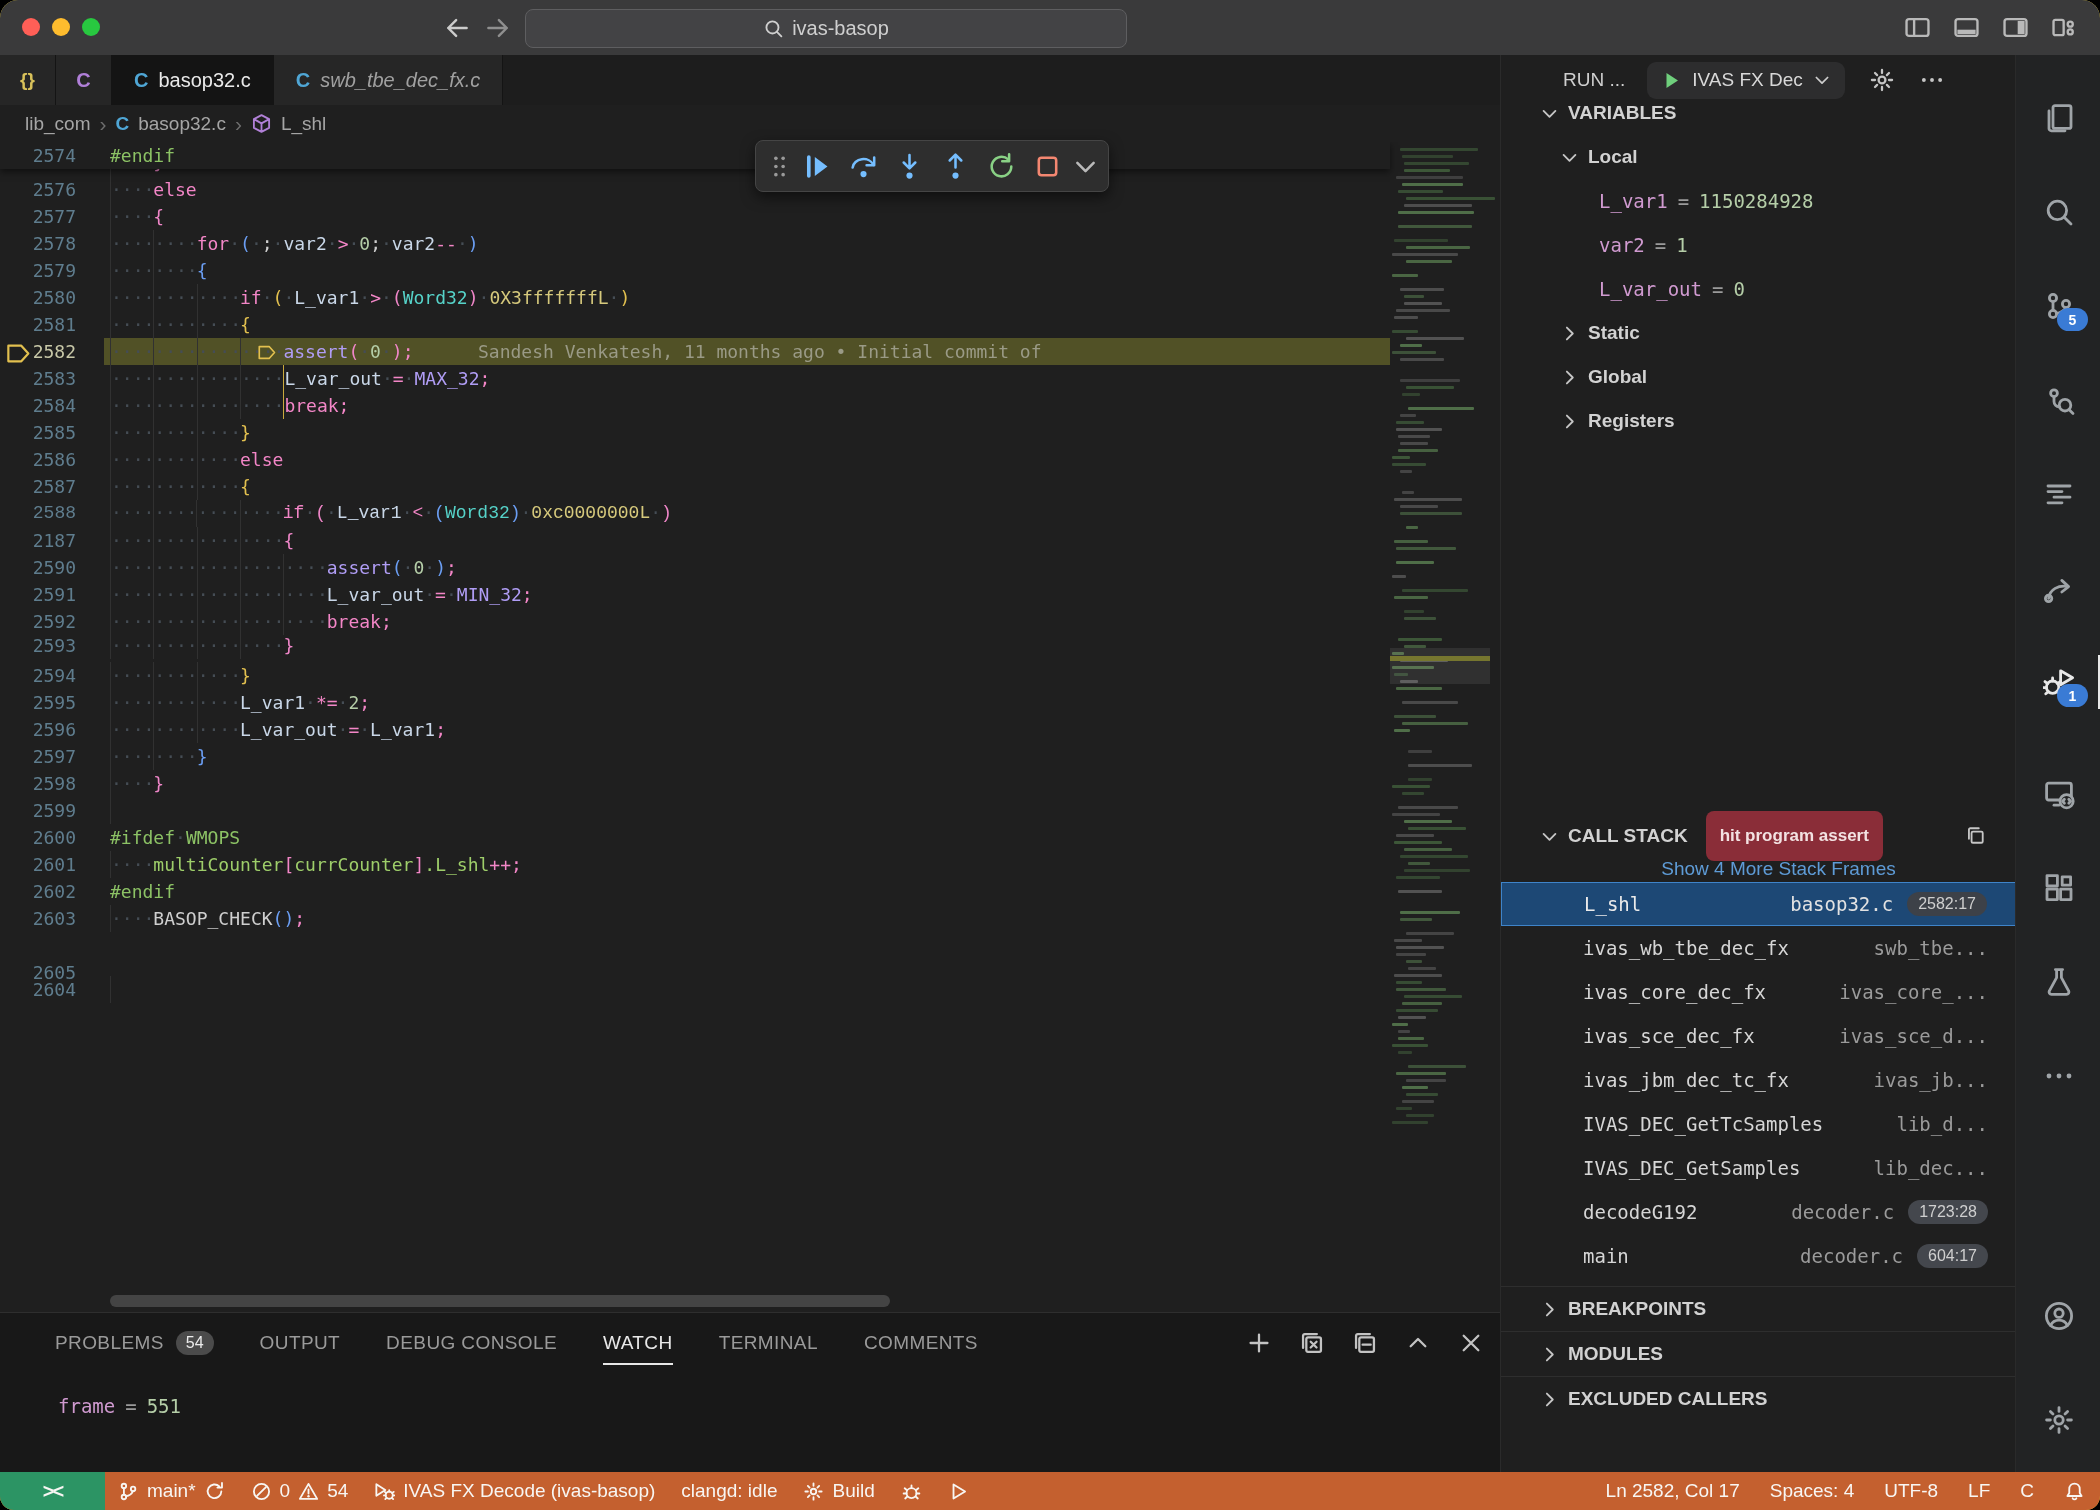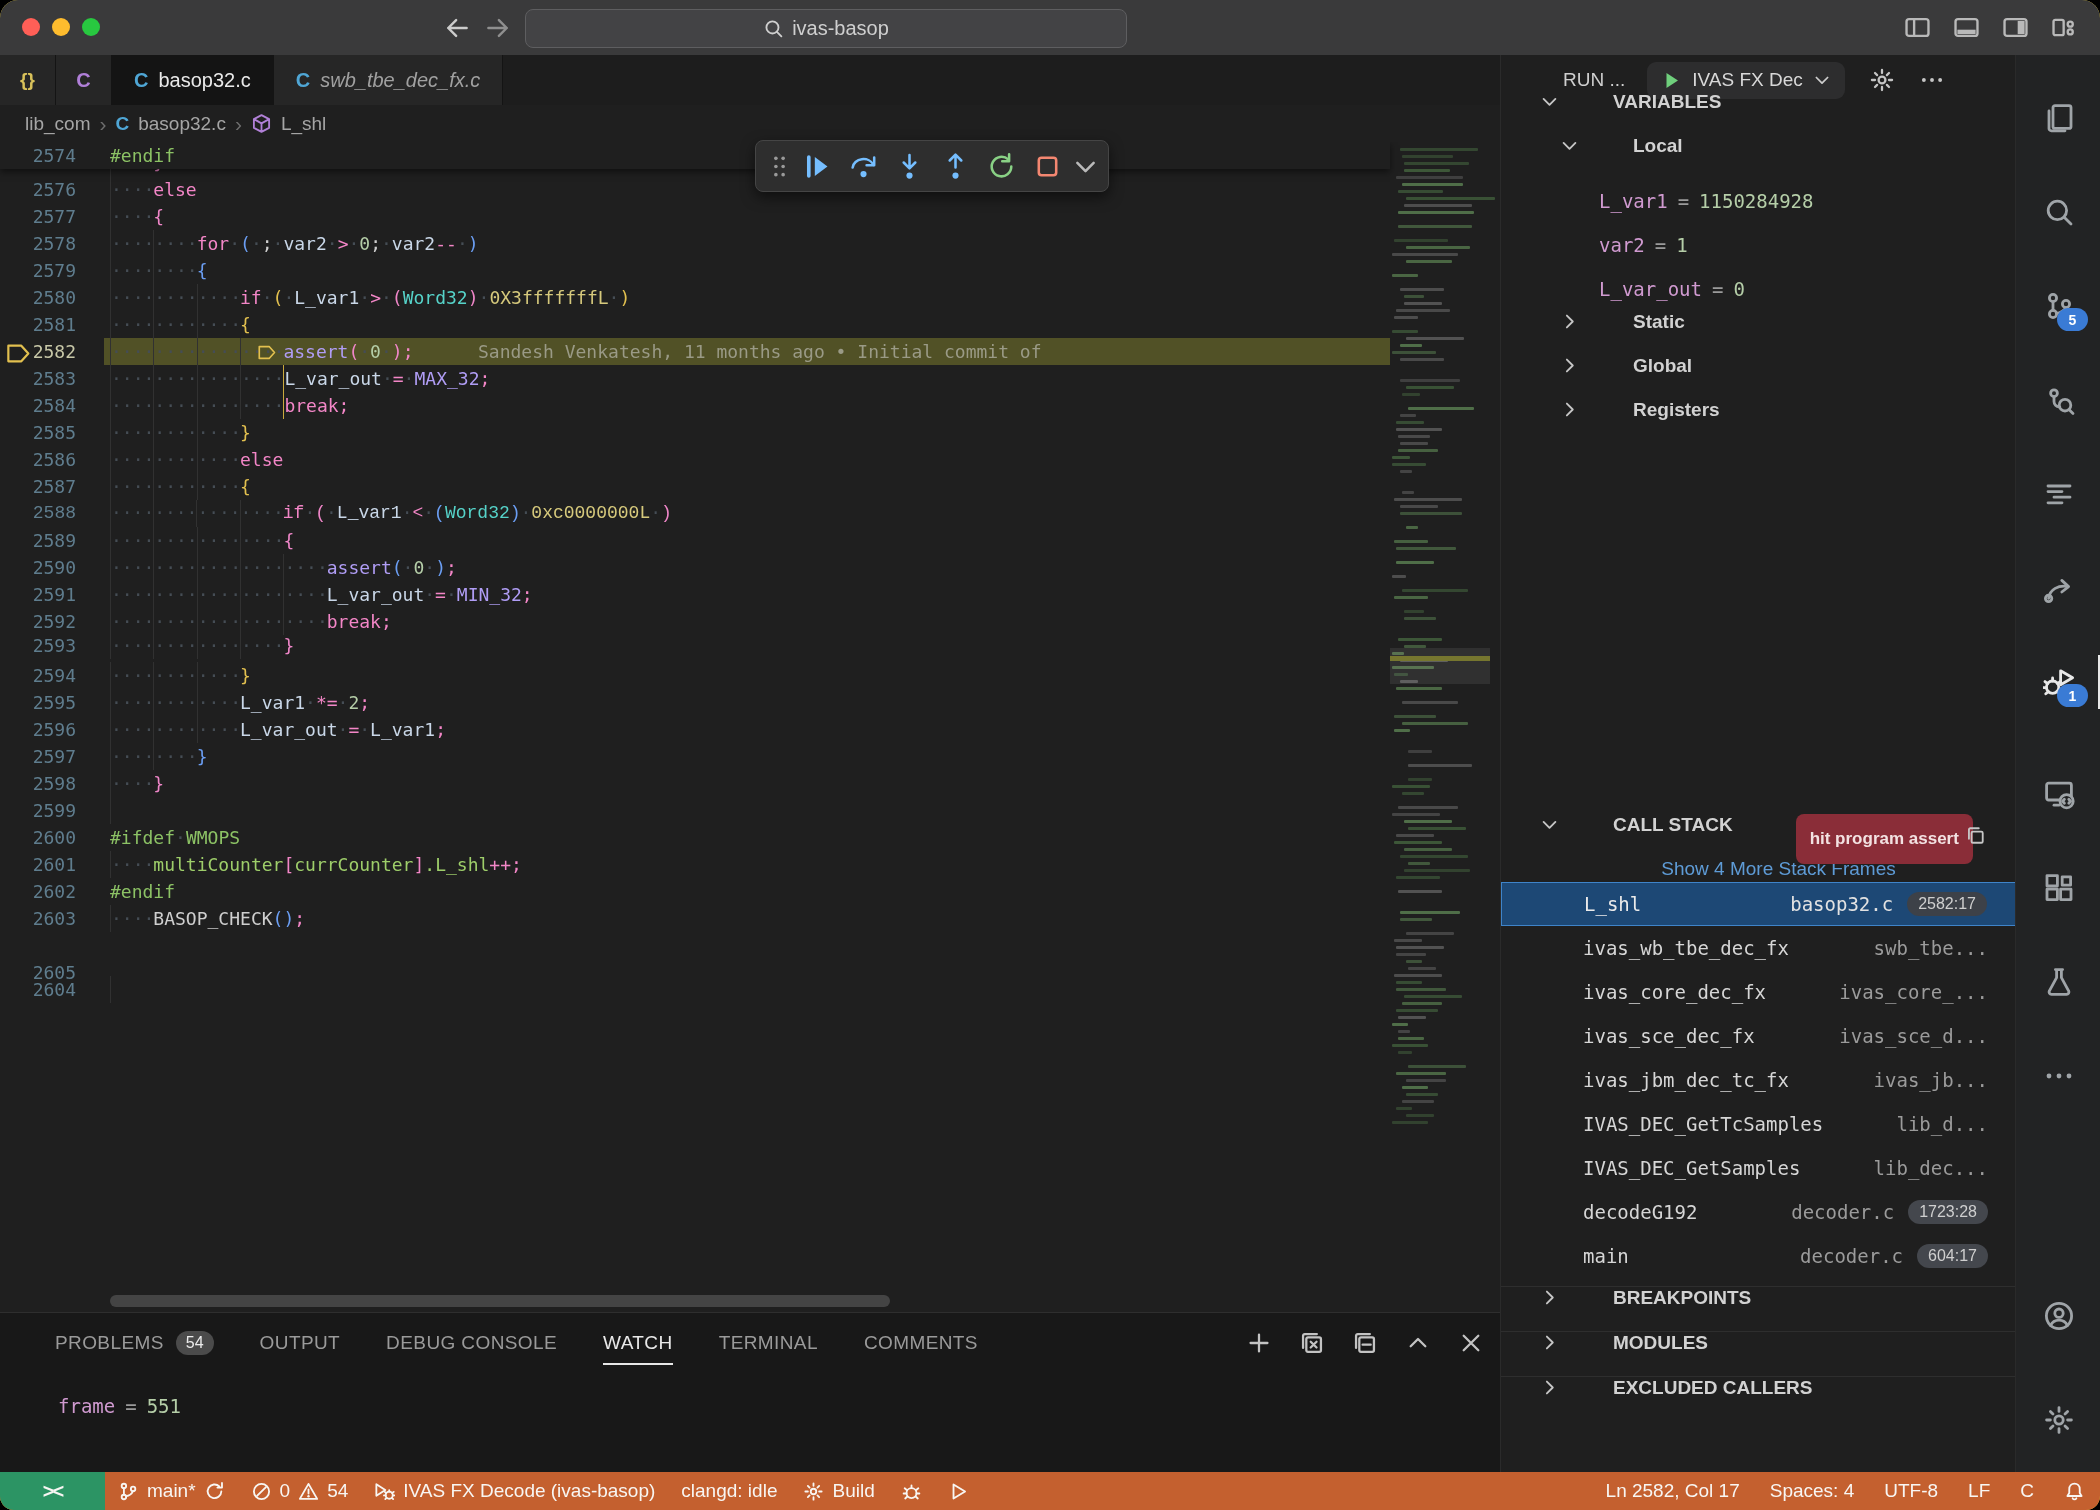--- a/index.html
+++ b/index.html
@@ -74,21 +74,21 @@
 
   
   .dtoolbar{position:absolute;left:755px;top:140px;height:50px;background:#2e2e2e;border:1px solid #454545;border-radius:8px;
     box-shadow:0 5px 14px rgba(0,0,0,.55);display:flex;align-items:center;padding:0 8px;z-index:20;}
   .dbtn{width:46px;height:46px;display:flex;align-items:center;justify-content:center;}
   .dbtn .ic{width:29px;height:29px;}
   .dbtn.narrow{width:30px;}
   .c-blue{color:#75beff}.c-green{color:#89d185}.c-red{color:#f48771}.c-grey{color:#9a9a9a}.c-dim{color:#bababa}
 
   
-  .sechead{display:flex;align-items:flex-start;height:44px;color:#d2d2d2;font-size:19px;font-weight:700;gap:45px;}
+  .sechead{display:flex;align-items:center;height:44px;color:#d2d2d2;font-size:19px;font-weight:700;}
   .sechead .ic{width:21px;height:21px;margin-right:8px;color:#c6c6c6;}
   .variables{position:absolute;left:0;top:36px;width:515px;}
   .vhead{padding-left:38px;}
   .vsection{padding-left:58px;}
   .vrow{height:44px;display:flex;align-items:center;padding-left:98px;font:19px "DejaVu Sans Mono",monospace;}
   .vname{color:#d09ad0}.veq{color:#9a9a9a;padding:0 10px}.vval{color:#b5cea8}
   .callstack{position:absolute;left:0;top:759px;width:515px;}
   .cshead{padding-left:38px;position:relative;}
   .csbadge{margin-left:18px;background:#8a2d38;color:#f3e2e2;font-size:17px;font-weight:700;border-radius:8px;padding:15px 14px;}
   .cscopy{position:absolute;right:22px;top:11px;width:22px;height:22px;color:#b5b5b5;}
@@ -392,21 +392,21 @@
         </div>
         <div class="crow" style="top: 331px;">
           <span class="lnum">2587</span>
           <span class="lcode"><span class="iu">····</span><span class="iu">····</span><span class="iu">····</span><span class="s-b1">{</span></span>
         </div>
         <div class="crow" style="top: 358px; font-family: Liberation Mono, monospace;">
           <span class="lnum">2588</span>
           <span class="lcode"><span class="iu">····</span><span class="iu">····</span><span class="iu">····</span><span class="iu">····</span><span class="s-kw">if</span><span class="s-ws">·</span><span class="s-b2">(</span><span class="s-ws">·</span><span class="s-id">L_var1</span><span class="s-ws">·</span><span class="s-kw">&lt;</span><span class="s-ws">·</span><span class="s-b3">(</span><span class="s-type">Word32</span><span class="s-b3">)</span><span class="s-ws">·</span><span class="s-hex">0xc0000000L</span><span class="s-ws">·</span><span class="s-b2">)</span></span>
         </div>
         <div class="crow" style="top: 385px;">
-          <span class="lnum">2589</span>
+          <span class="lnum">2187</span>
           <span class="lcode"><span class="iu">····</span><span class="iu">····</span><span class="iu">····</span><span class="iu">····</span><span class="s-b2">{</span></span>
         </div>
         <div class="crow" style="top: 412px;">
           <span class="lnum">2590</span>
           <span class="lcode"><span class="iu">····</span><span class="iu">····</span><span class="iu">····</span><span class="iu">····</span><span class="iu">····</span><span class="s-fn">assert</span><span class="s-b3">(</span><span class="s-ws">·</span><span class="s-num">0</span><span class="s-ws">·</span><span class="s-b3">)</span><span class="s-kw">;</span></span>
         </div>
         <div class="crow" style="top: 439px;">
           <span class="lnum">2591</span>
           <span class="lcode"><span class="iu">····</span><span class="iu">····</span><span class="iu">····</span><span class="iu">····</span><span class="iu">····</span><span class="s-id">L_var_out</span><span class="s-ws">·</span><span class="s-kw">=</span><span class="s-ws">·</span><span class="s-fn">MIN_32</span><span class="s-kw">;</span></span>
         </div>

